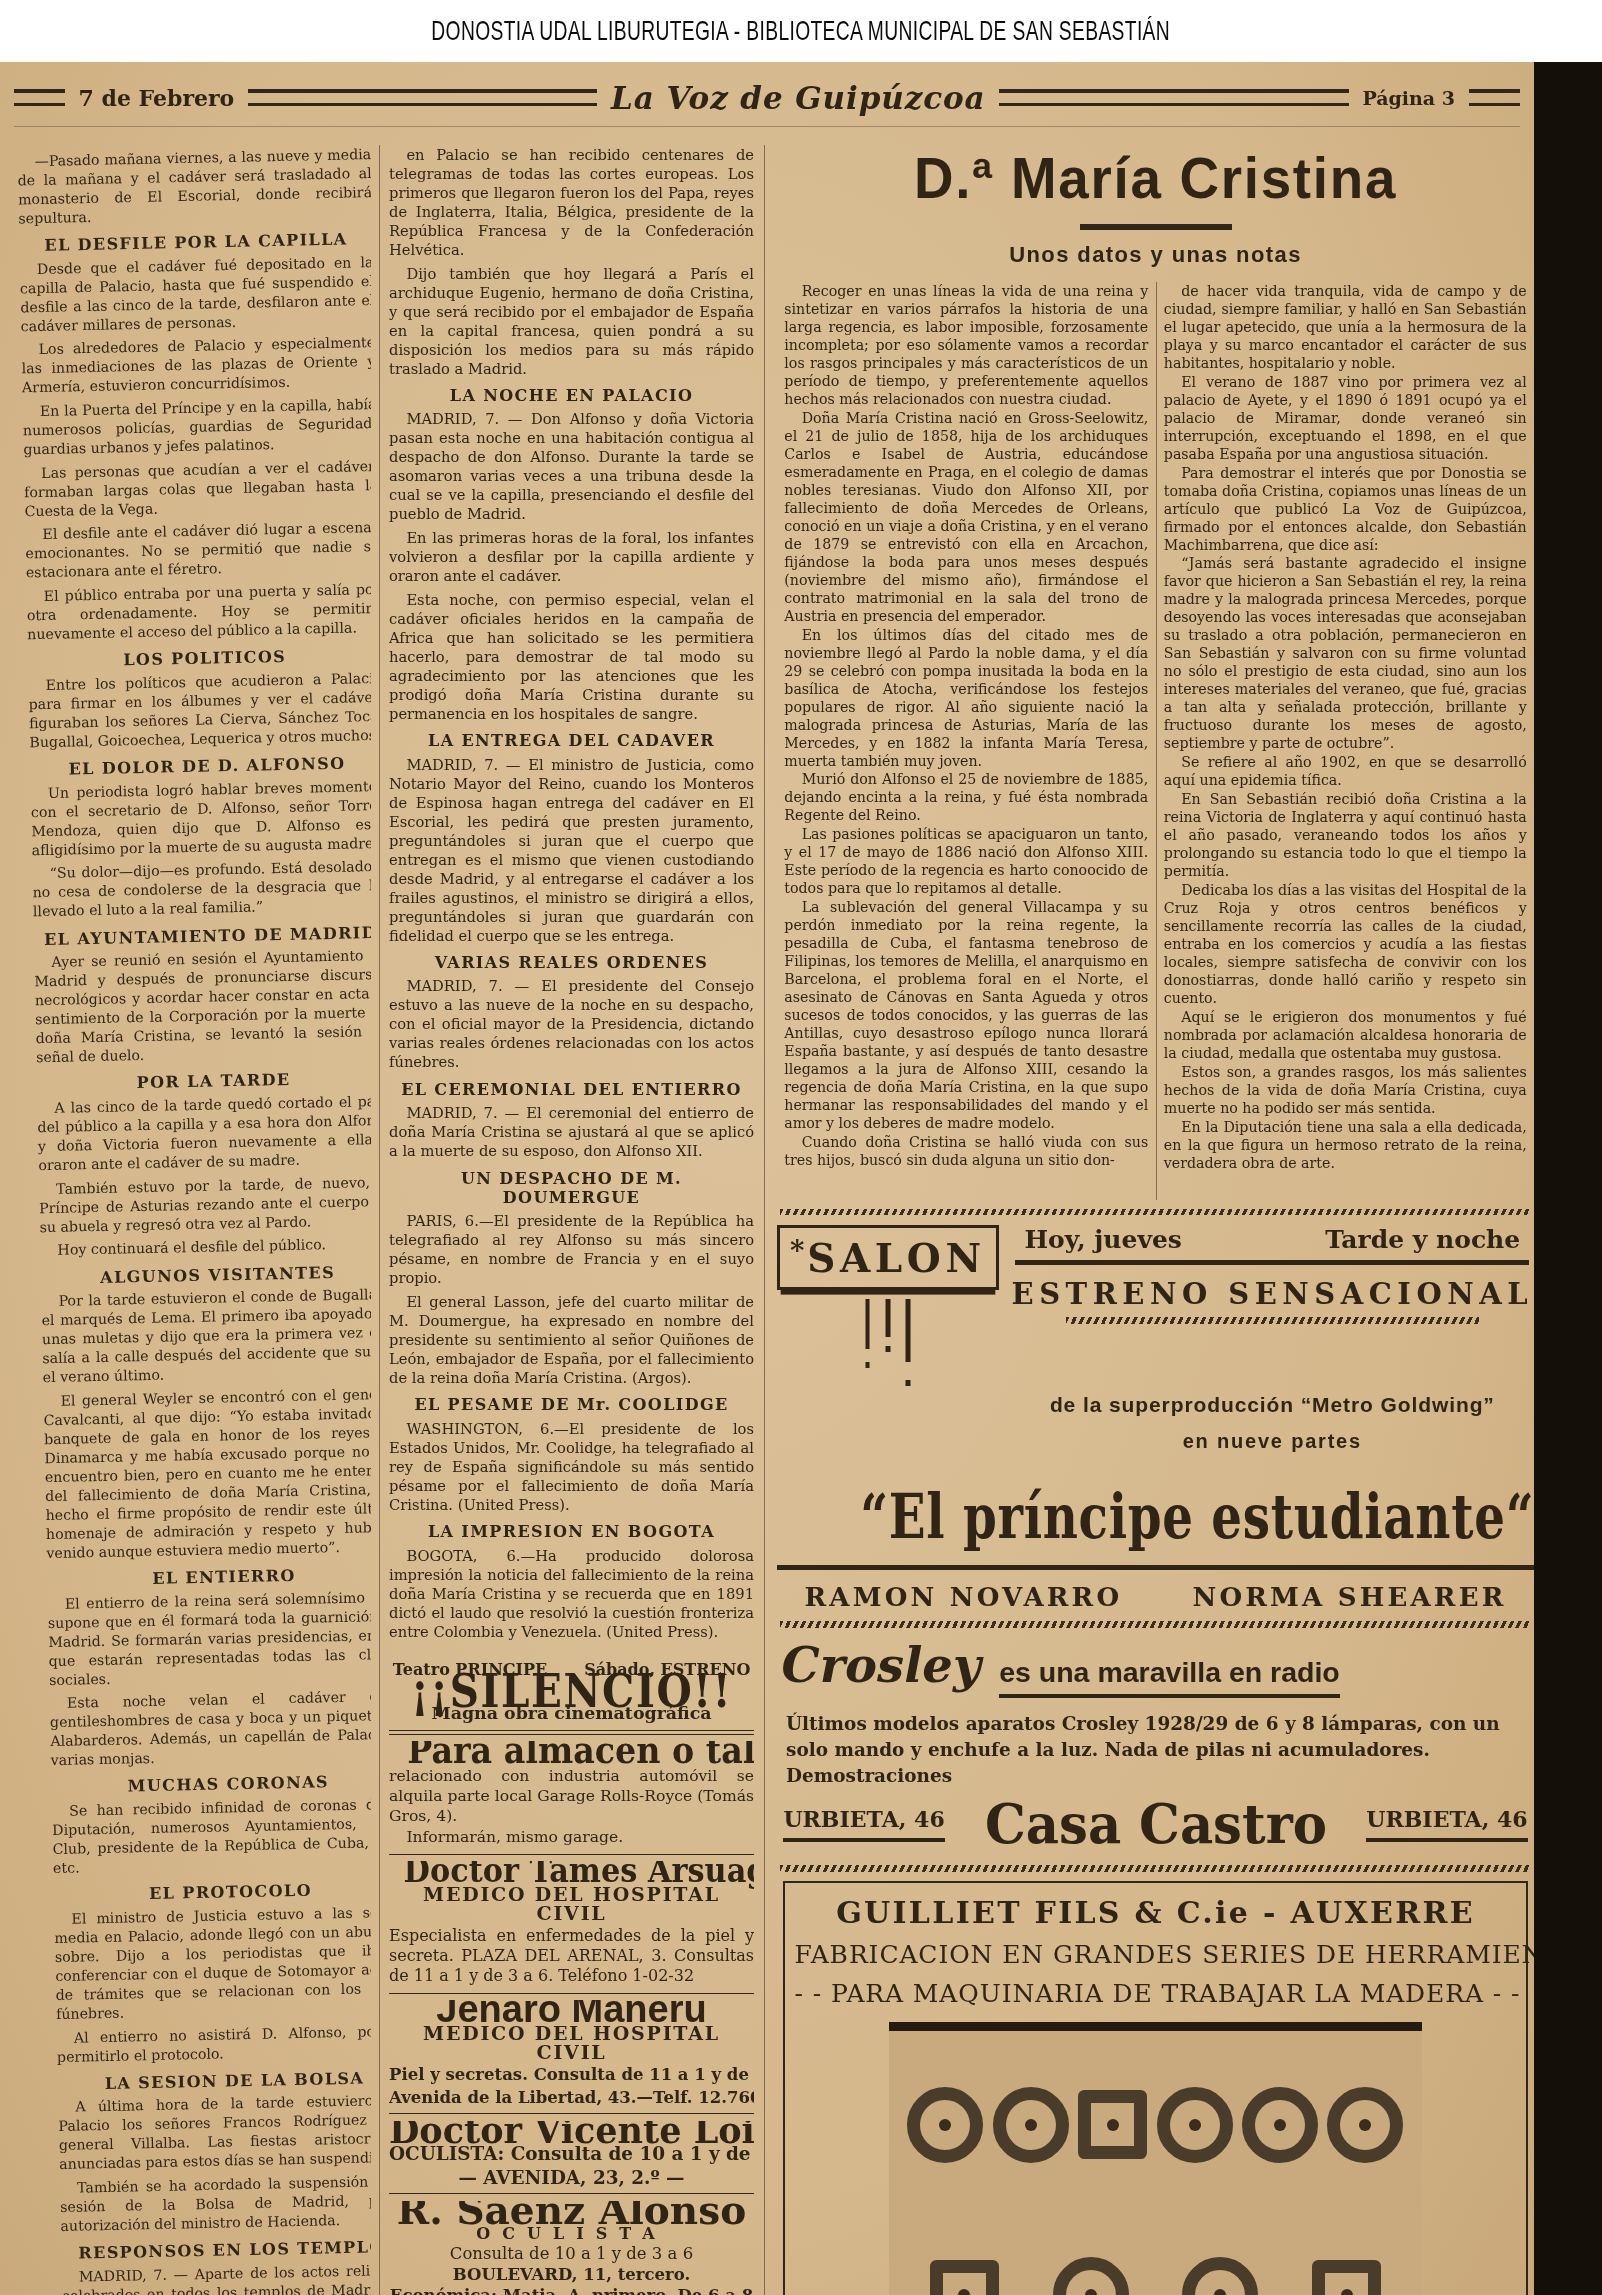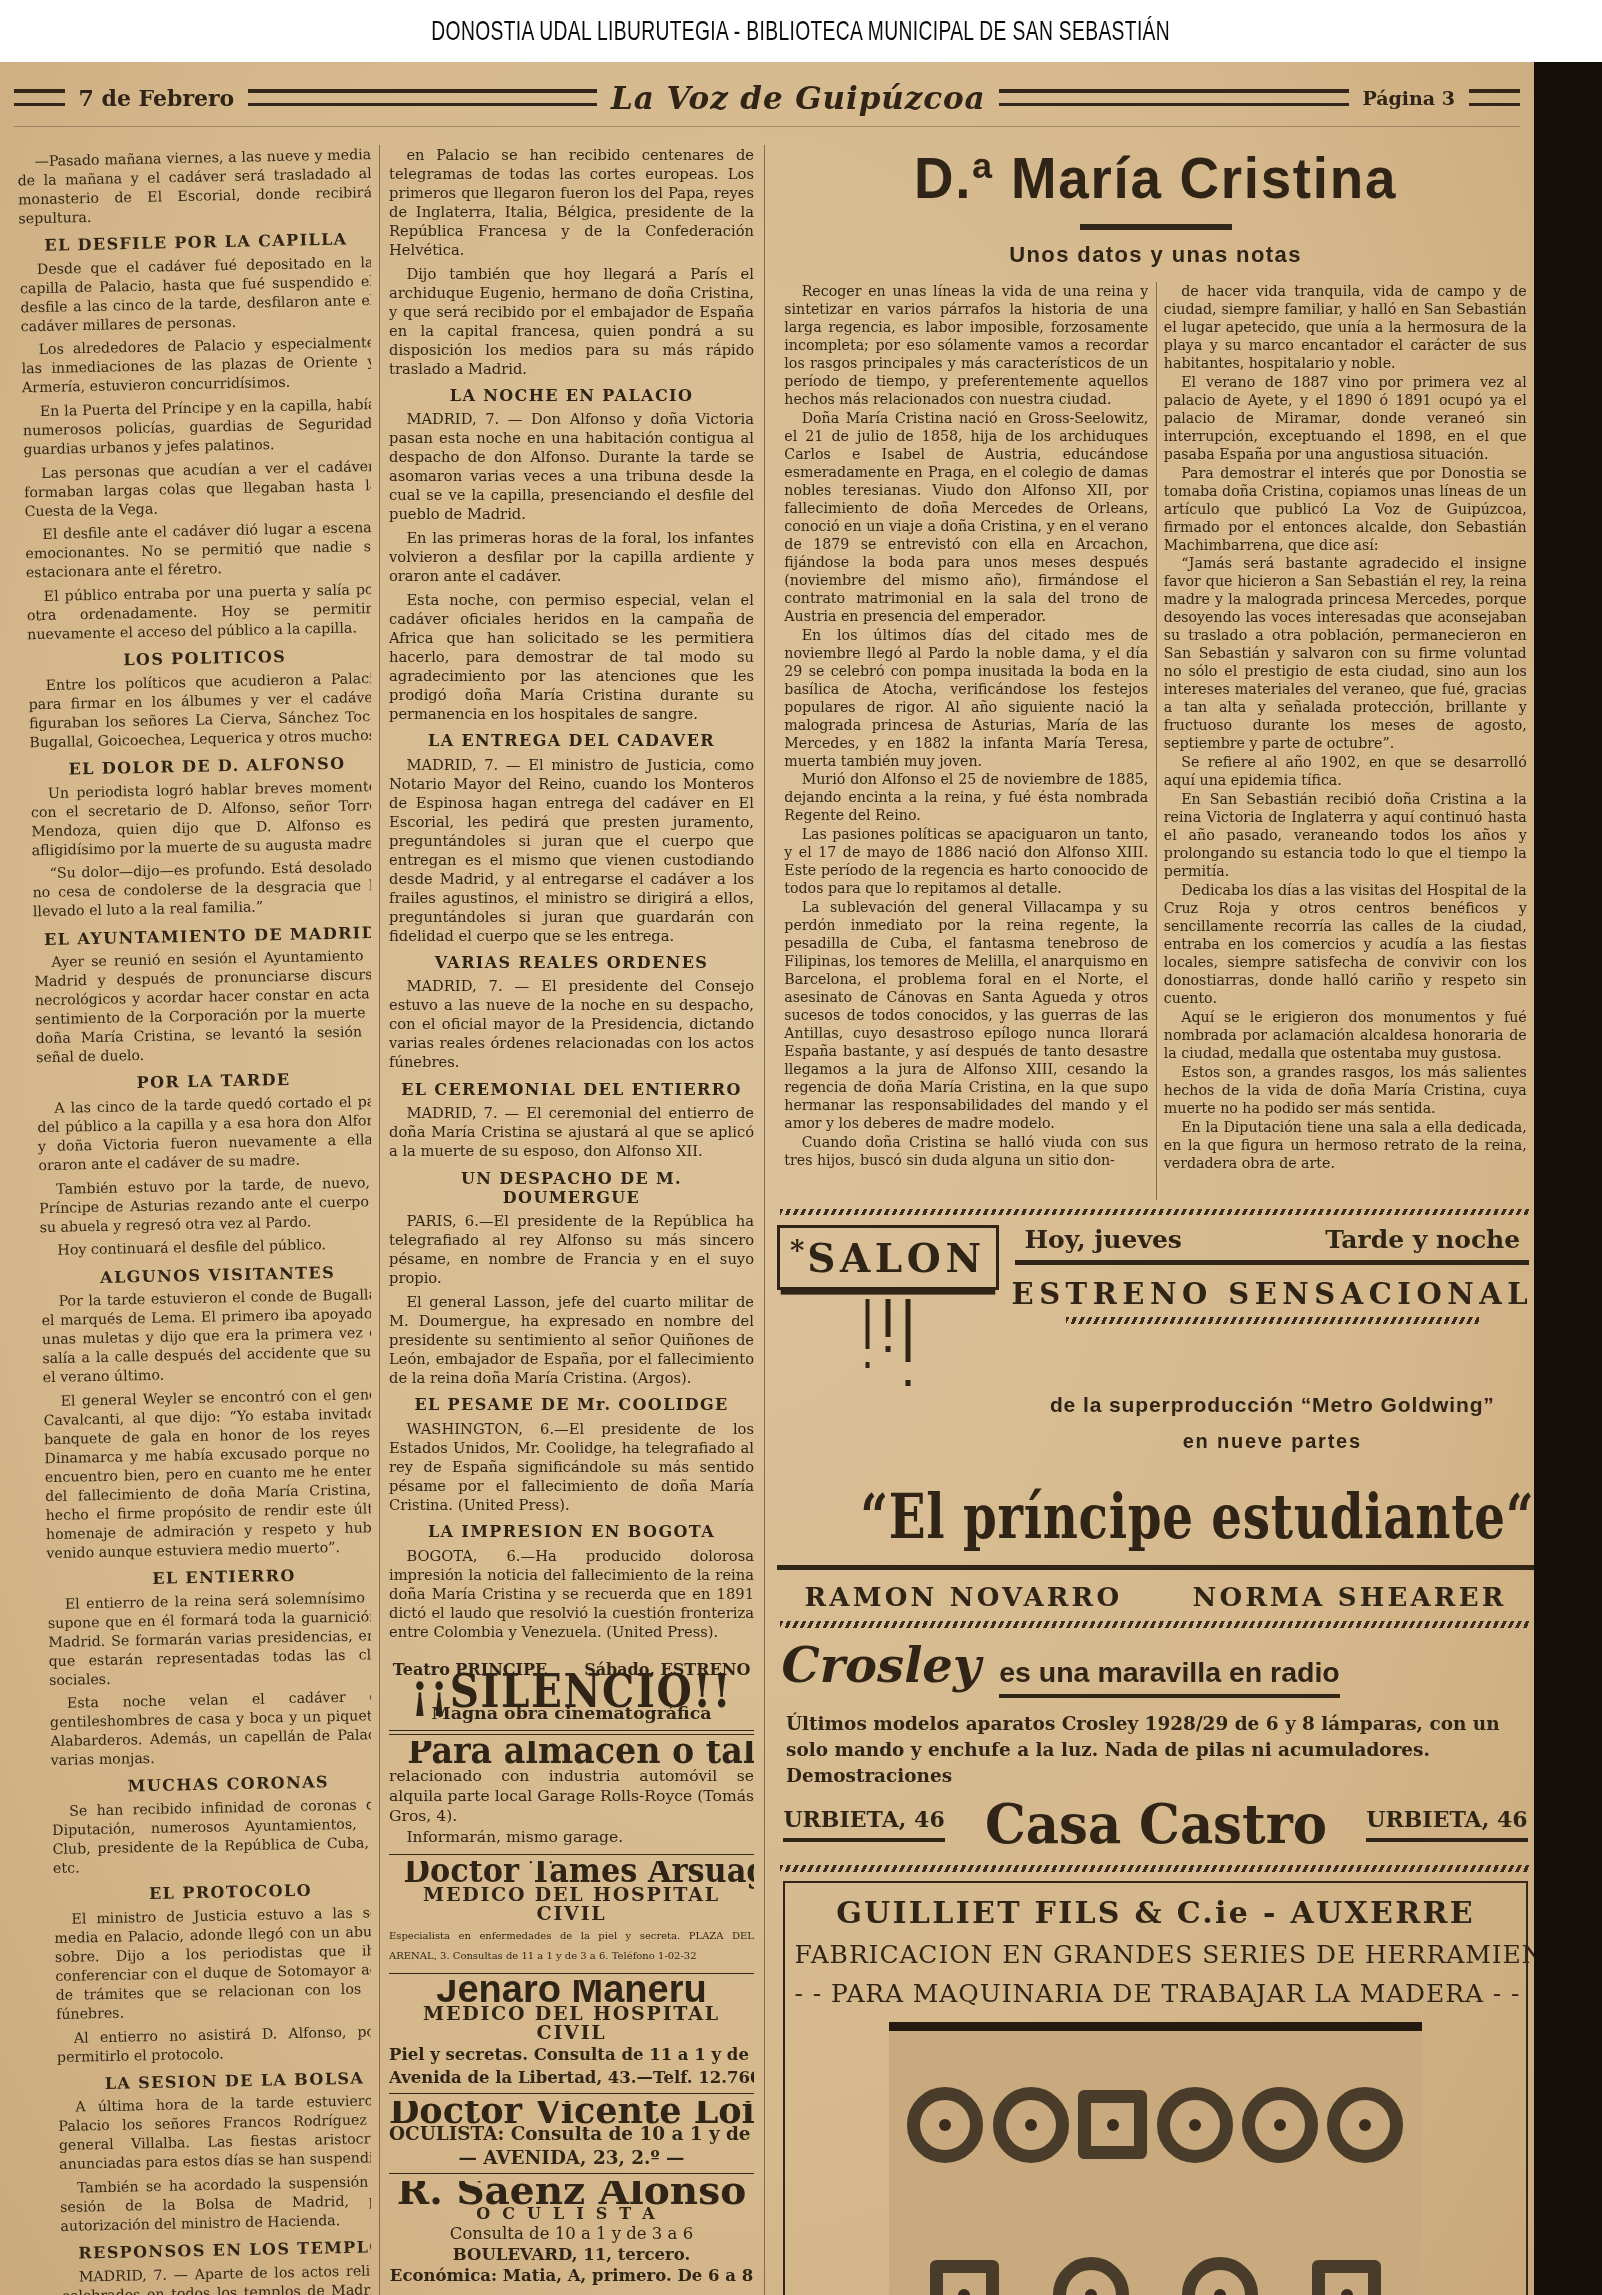--- a/index.html
+++ b/index.html
@@ -92,21 +92,21 @@
   .hr2.double{border-bottom:0.9px solid #32261a;height:2.8px;}
   .mad{text-align:center;overflow:hidden;}
   .trow{display:flex;justify-content:space-between;font-weight:bold;font-size:16px;padding:0 3.7px;}
   .silencio{font-weight:bold;font-size:46px;letter-spacing:1.8px;white-space:nowrap;transform:scaleX(.88);margin-top:2.8px;}
   .magna{font-weight:bold;font-size:17.4px;margin-top:3.7px;}
   .alm-title{font-weight:bold;font-size:37px;white-space:nowrap;transform:scaleX(.9);}
   .alm-body{font-size:15.6px;line-height:20px;text-align:justify;margin-top:6.4px;}
   .alm-body2{font-size:15.6px;text-align:left;text-indent:17.4px;margin-top:1.8px;}
   .doc-title{font-weight:bold;font-size:33px;white-space:nowrap;transform:scaleX(.92);}
   .doc-sub{font-weight:bold;font-size:19px;letter-spacing:1.8px;margin-top:4.6px;}
-  .doc-body{font-size:10px;line-height:20px;text-align:justify;margin-top:3.7px;}
+  .doc-body{font-size:16px;line-height:20px;text-align:justify;margin-top:3.7px;}
   .man-title{font-family:"Liberation Sans",sans-serif;font-weight:bold;font-size:38px;white-space:nowrap;}
   .man-line{font-weight:bold;font-size:16.5px;margin-top:3.7px;white-space:nowrap;}
   .loi-title{font-weight:bold;font-size:35px;white-space:nowrap;}
   .loi-line{font-weight:bold;font-size:18.4px;margin-top:4.6px;white-space:nowrap;}
   .sae-title{font-weight:bold;font-size:39px;white-space:nowrap;}
   .sae-oculista{font-weight:bold;font-size:16px;letter-spacing:12px;margin-top:3.7px;}
   .sae-line{font-size:16.5px;margin-top:1.8px;white-space:nowrap;}
 </style>
 </head>
 <body>

